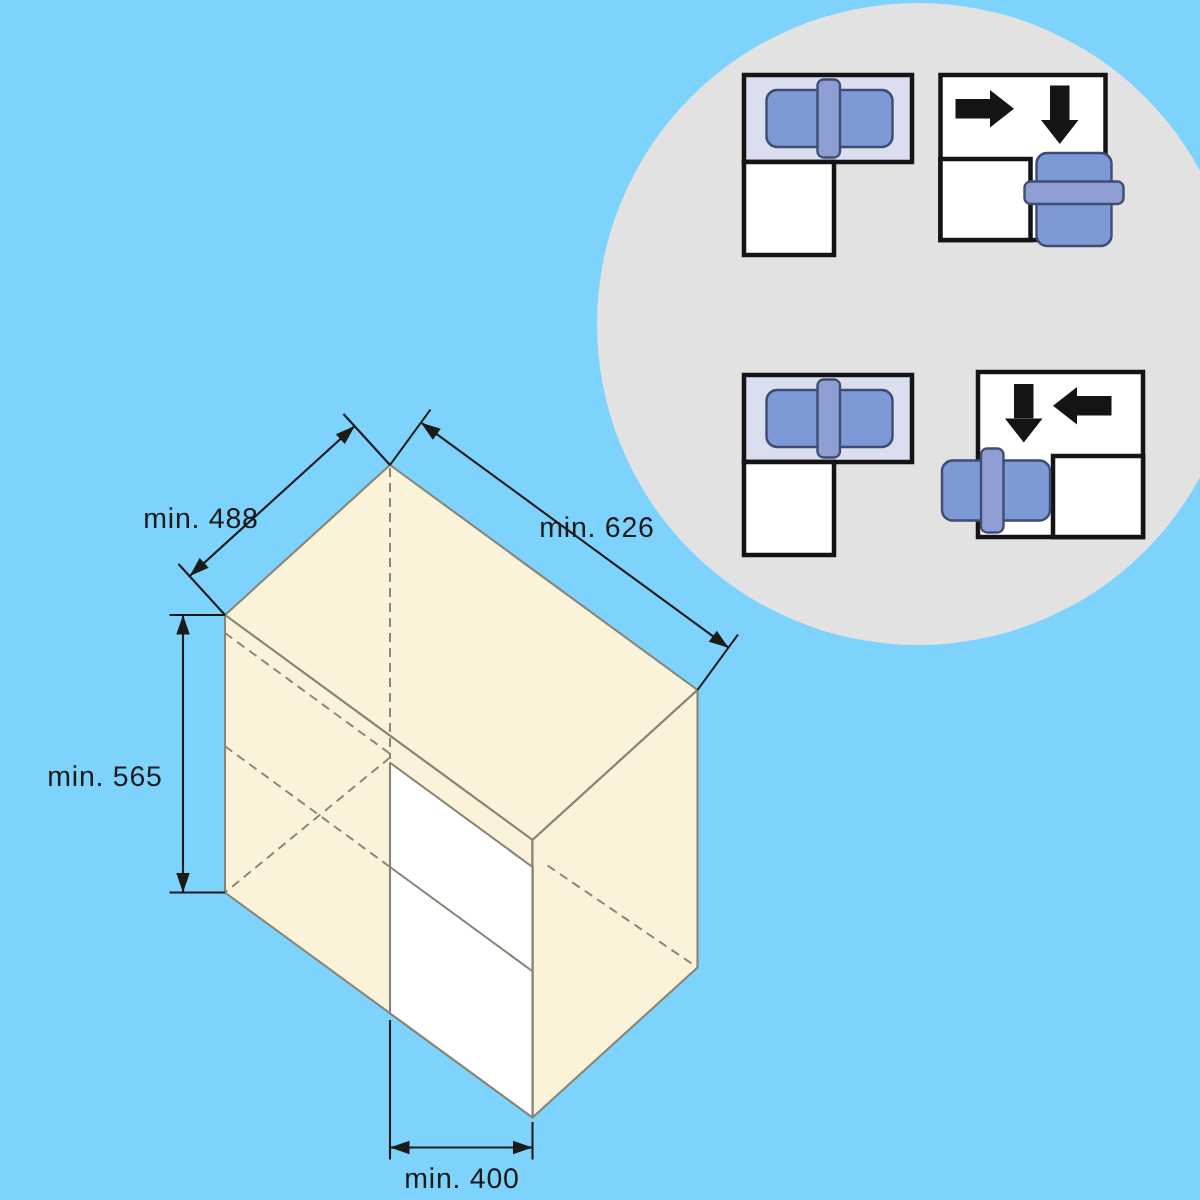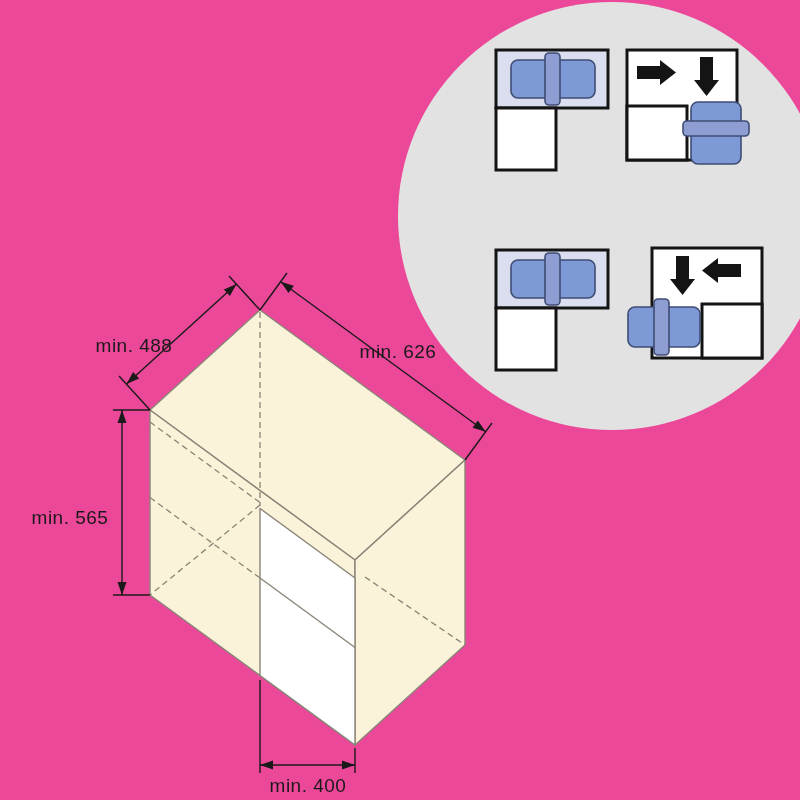--- a/index.html
+++ b/index.html
@@ -8,21 +8,21 @@
     background: #ffffff;
     width: 800px;
     height: 800px;
     overflow: hidden;
     font-family: "Liberation Sans", sans-serif;
   }
   .stage {
     position: relative;
     width: 800px;
     height: 800px;
-    background: #ec4899;
+    background: #7dd3fc;
   }
   svg text {
     font-family: "Liberation Sans", sans-serif;
     font-size: 19px;
     letter-spacing: 0.5px;
   }
 </style>
 </head>
 <body>
 

